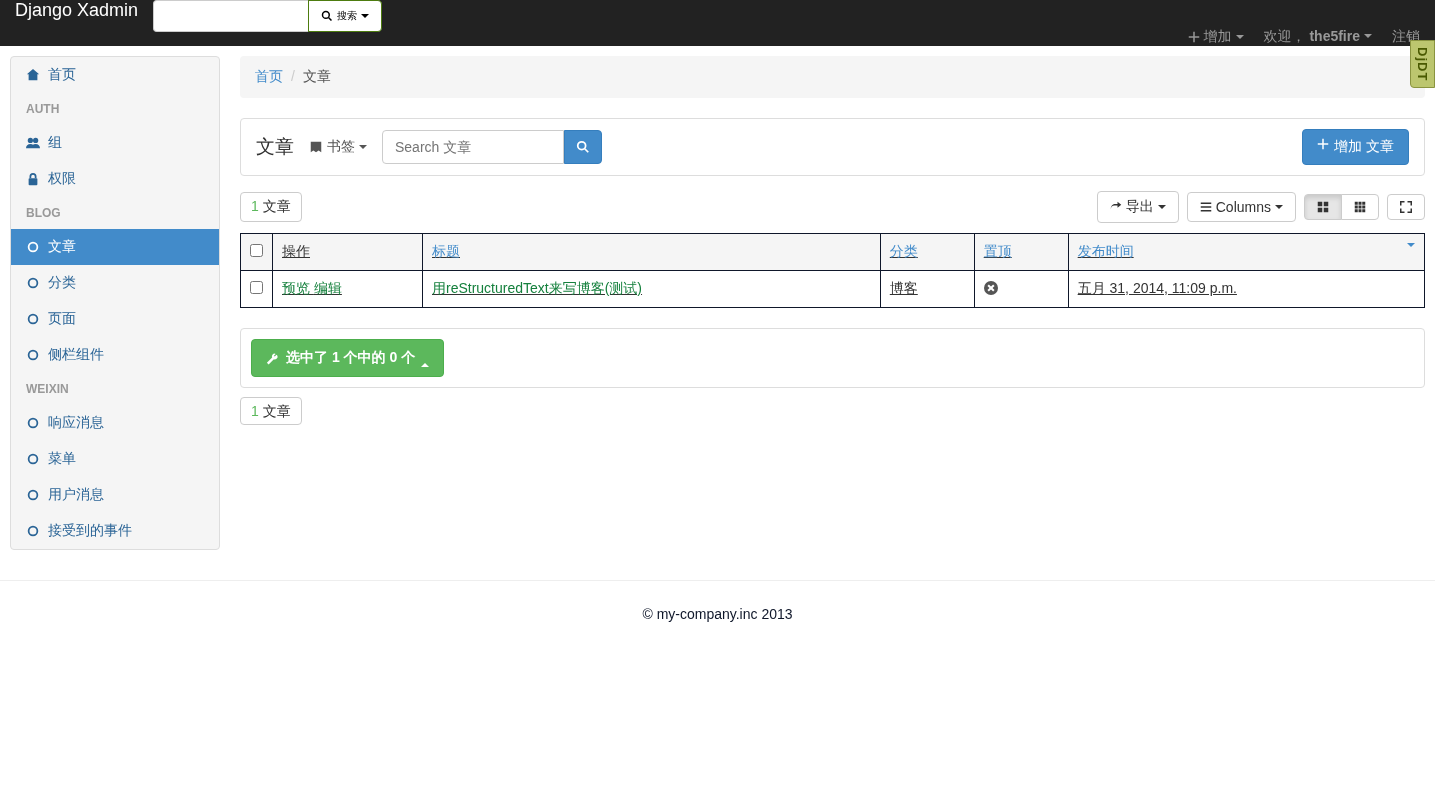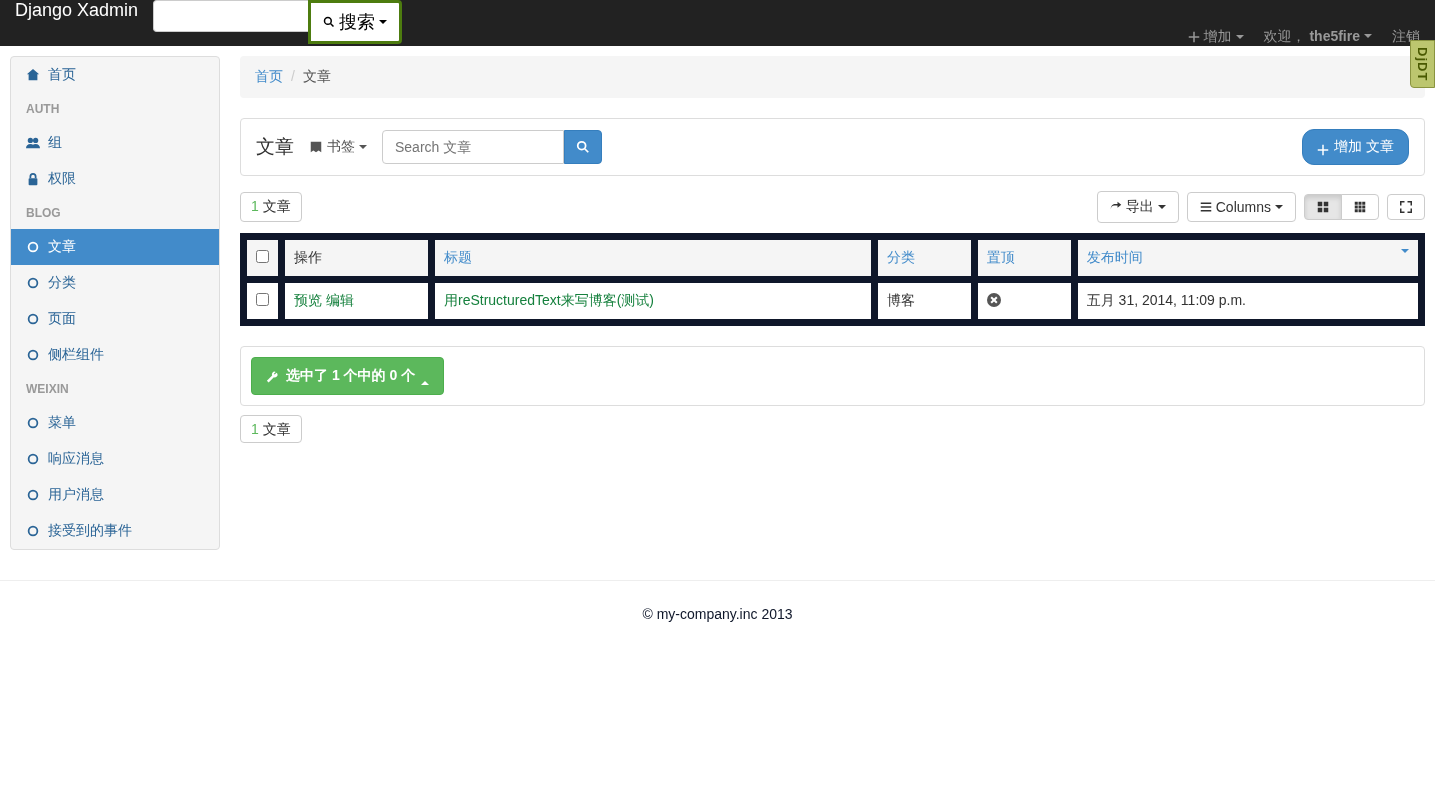--- a/index.html
+++ b/index.html
@@ -4,21 +4,21 @@
 <style>
 * { box-sizing: border-box; margin: 0; padding: 0; }
 body { font-family: "Helvetica Neue", Helvetica, Arial, sans-serif; font-size: 14px; color: #333; background: #fff; }
 a { text-decoration: none; }
 
 
 .navbar { background: #222; height: 46px; display: flex; align-items: flex-start; padding: 0 15px; color: #fff; }
 .navbar-brand { color: #fff; font-size: 18px; margin-right: 15px; }
 .navbar-search { display: flex; }
 .navbar-search input { height: 32px; border: 1px solid #ccc; border-right: none; border-radius: 4px 0 0 4px; padding: 0 10px; width: 155px; background: #fff; font-size: 14px; }
-.navbar-search-btn { height: 44px; background: #fff; border: 3px solid #4d7c0f; border-radius: 0 4px 4px 0; padding: 0 12px; display: flex; align-items: center; gap: 4px; cursor: pointer; font-size: 18px; }
+.navbar-search-btn { height: 32px; background: #fff; border: 1px solid #4d7c0f; border-radius: 0 4px 4px 0; padding: 0 12px; display: flex; align-items: center; gap: 4px; cursor: pointer; font-size: 10px; }
 .navbar-right { margin-left: auto; display: flex; align-items: center; gap: 20px; color: #999; }
 .navbar-right a { color: #999; display: inline-flex; align-items: center; gap: 4px; margin-top: 28px; }
 .navbar-right .welcome { color: #999; }
 .navbar-right .username { font-weight: bold; }
 
 
 .container { display: flex; padding: 10px; gap: 20px; align-items: flex-start; }
 
 
 .sidebar { width: 210px; border: 1px solid #ddd; border-radius: 4px; background: #f5f5f5; padding: 0; }
@@ -33,38 +33,38 @@
 .breadcrumb a { color: #428bca; }
 .breadcrumb .sep { color: #ccc; }
 .breadcrumb .active { color: #555; }
 
 .toolbar { border: 1px solid #ddd; border-radius: 4px; padding: 10px 15px; margin-bottom: 15px; display: flex; align-items: center; gap: 15px; }
 .toolbar h3 { font-size: 19px; font-weight: 500; color: #333; }
 .bookmark-btn { color: #555; cursor: pointer; display: inline-flex; align-items: center; gap: 4px; font-size: 14px; }
 .search-group { display: flex; }
 .search-group input { height: 34px; border: 1px solid #ccc; border-radius: 4px 0 0 4px; padding: 0 12px; width: 182px; font-size: 14px; }
 .search-group button { height: 34px; width: 38px; background: #428bca; border: 1px solid #357ebd; color: #fff; border-radius: 0 4px 4px 0; cursor: pointer; display: flex; align-items: center; justify-content: center; }
-.btn-primary { background: #428bca; color: #fff; border: 1px solid #357ebd; border-radius: 12px; padding: 8px 14px; display: inline-flex; align-items: flex-end; gap: 5px; cursor: pointer; font-size: 14px; }
+.btn-primary { background: #428bca; color: #fff; border: 1px solid #357ebd; border-radius: 4px; padding: 8px 14px; display: inline-flex; align-items: flex-start; gap: 5px; cursor: pointer; font-size: 14px; }
 .toolbar .spacer { flex: 1; }
 
 .listbar { display: flex; align-items: center; margin-bottom: 10px; }
 .count-badge { border: 1px solid #ccc; border-radius: 4px; padding: 5px 10px; font-size: 14px; }
 .count-badge .n { color: #5cb85c; }
 .listbar .spacer { flex: 1; }
 .btn-default { border: 1px solid #ccc; background: #fff; border-radius: 4px; padding: 6px 12px; display: inline-flex; align-items: center; gap: 4px; cursor: pointer; font-size: 14px; color: #333; }
 .btn-group { display: flex; }
 .btn-group > * { border-radius: 0; margin-left: -1px; }
 .btn-group > *:first-child { border-radius: 4px 0 0 4px; margin-left: 0; }
 .btn-group > *:last-child { border-radius: 0 4px 4px 0; }
 .btn-default.active { background: #e6e6e6; box-shadow: inset 0 3px 5px rgba(0,0,0,.125); }
 .listbar .gap { width: 8px; }
 
 
 table { width: 100%; border-collapse: collapse; border: 1px solid #ddd; margin-bottom: 20px; }
-th, td { border: 7px solid #0f172a; padding: 9px; text-align: left; font-size: 14px; }
+th, td { border: 1px solid #0f172a; padding: 9px; text-align: left; font-size: 14px; text-decoration: underline; }
 th { background: #f5f5f5; font-weight: 500; }
 th a { color: #428bca; }
 th.sort { position: relative; }
 th.sort .sort-icon { float: right; color: #428bca; }
 td a { color: #15803d; }
 .check-col { width: 30px; text-align: center; }
 .action-col { width: 150px; }
 .circle-x { display: inline-block; width: 14px; height: 14px; border-radius: 50%; background: #555; position: relative; }
 .circle-x::before, .circle-x::after { content: ""; position: absolute; left: 3px; top: 6px; width: 8px; height: 2px; background: #fff; }
 .circle-x::before { transform: rotate(45deg); }
@@ -189,29 +189,29 @@
         <span>侧栏组件</span>
       </a>
         </li>
 
       <li class="header">WEIXIN</li>
       <li>
           <a>
         <svg class="icon-md" viewBox="0 0 16 16">
               <circle cx="8" cy="8" r="5" fill="none" stroke="currentColor" stroke-width="2"></circle>
             </svg>
+        <span>响应消息</span>
+      </a>
+        </li>
+      <li>
+          <a>
+        <svg class="icon-md" viewBox="0 0 16 16">
+              <circle cx="8" cy="8" r="5" fill="none" stroke="currentColor" stroke-width="2"></circle>
+            </svg>
         <span>菜单</span>
-      </a>
-        </li>
-      <li>
-          <a>
-        <svg class="icon-md" viewBox="0 0 16 16">
-              <circle cx="8" cy="8" r="5" fill="none" stroke="currentColor" stroke-width="2"></circle>
-            </svg>
-        <span>响应消息</span>
       </a>
         </li>
       <li>
           <a>
         <svg class="icon-md" viewBox="0 0 16 16">
               <circle cx="8" cy="8" r="5" fill="none" stroke="currentColor" stroke-width="2"></circle>
             </svg>
         <span>用户消息</span>
       </a>
         </li>

